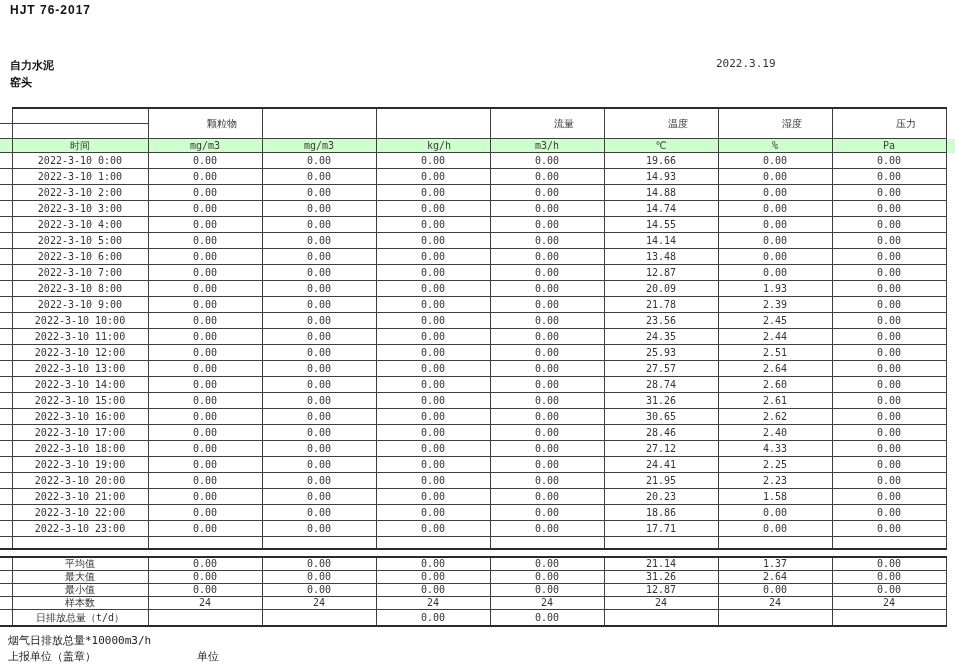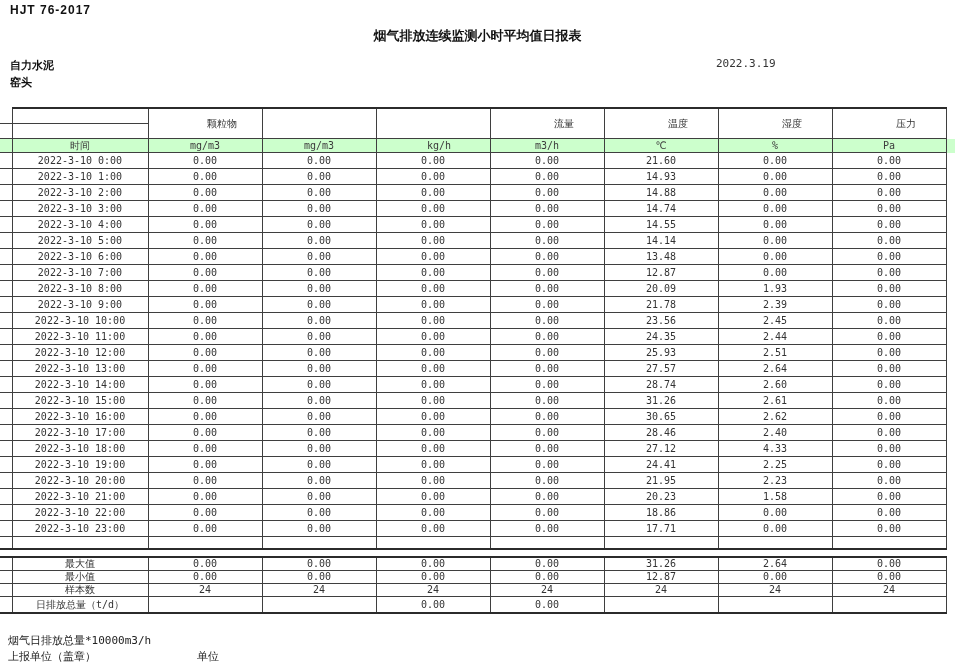--- a/index.html
+++ b/index.html
@@ -40,21 +40,20 @@
   .note1{position:absolute;left:8px;top:633px;font-size:11px;color:#222;}
   .note2{position:absolute;left:8px;top:649px;font-size:11px;color:#222;}
   .unitlbl{position:absolute;left:185px;top:649px;font-size:11px;color:#222;margin-left:12px;}
 </style>
 </head>
 <body>
 
 <div class="page">
 
   <div class="std">HJT  76-2017</div>
-  <div class="title">烟气排放连续监测小时平均值日报表</div>
   <div class="company">自力水泥</div>
   <div class="date">2022.3.19</div>
   <div class="station">窑头</div>
 
   <table class="main">
     <colgroup>
       <col class="c-sliver">
         <col class="c-time">
       <col class="c-val">
         <col class="c-val">
@@ -96,21 +95,21 @@
       </tr>
     </thead>
     <tbody>
         <tr>
           <td class="sliver"></td>
           <td>2022-3-10 0:00</td>
           <td>0.00</td>
           <td>0.00</td>
           <td>0.00</td>
           <td>0.00</td>
-          <td>21.60</td>
+          <td>19.66</td>
           <td>0.00</td>
           <td>0.00</td>
           <td class="rsliver"></td>
         </tr>
         <tr>
           <td class="sliver"></td>
           <td>2022-3-10 1:00</td>
           <td>0.00</td>
           <td>0.00</td>
           <td>0.00</td>
@@ -408,20 +407,32 @@
         <col class="c-val">
         <col class="c-val">
       <col class="c-val">
         <col class="c-val">
         <col class="c-val">
       <col class="c-rsliver">
     </colgroup>
     <tbody>
         <tr>
           <td class="sliver"></td>
+          <td>平均值</td>
+          <td>0.00</td>
+          <td>0.00</td>
+          <td>0.00</td>
+          <td>0.00</td>
+          <td>21.14</td>
+          <td>1.37</td>
+          <td>0.00</td>
+          <td class="rsliver"></td>
+        </tr>
+        <tr>
+          <td class="sliver"></td>
           <td>最大值</td>
           <td>0.00</td>
           <td>0.00</td>
           <td>0.00</td>
           <td>0.00</td>
           <td>31.26</td>
           <td>2.64</td>
           <td>0.00</td>
           <td class="rsliver"></td>
         </tr>

